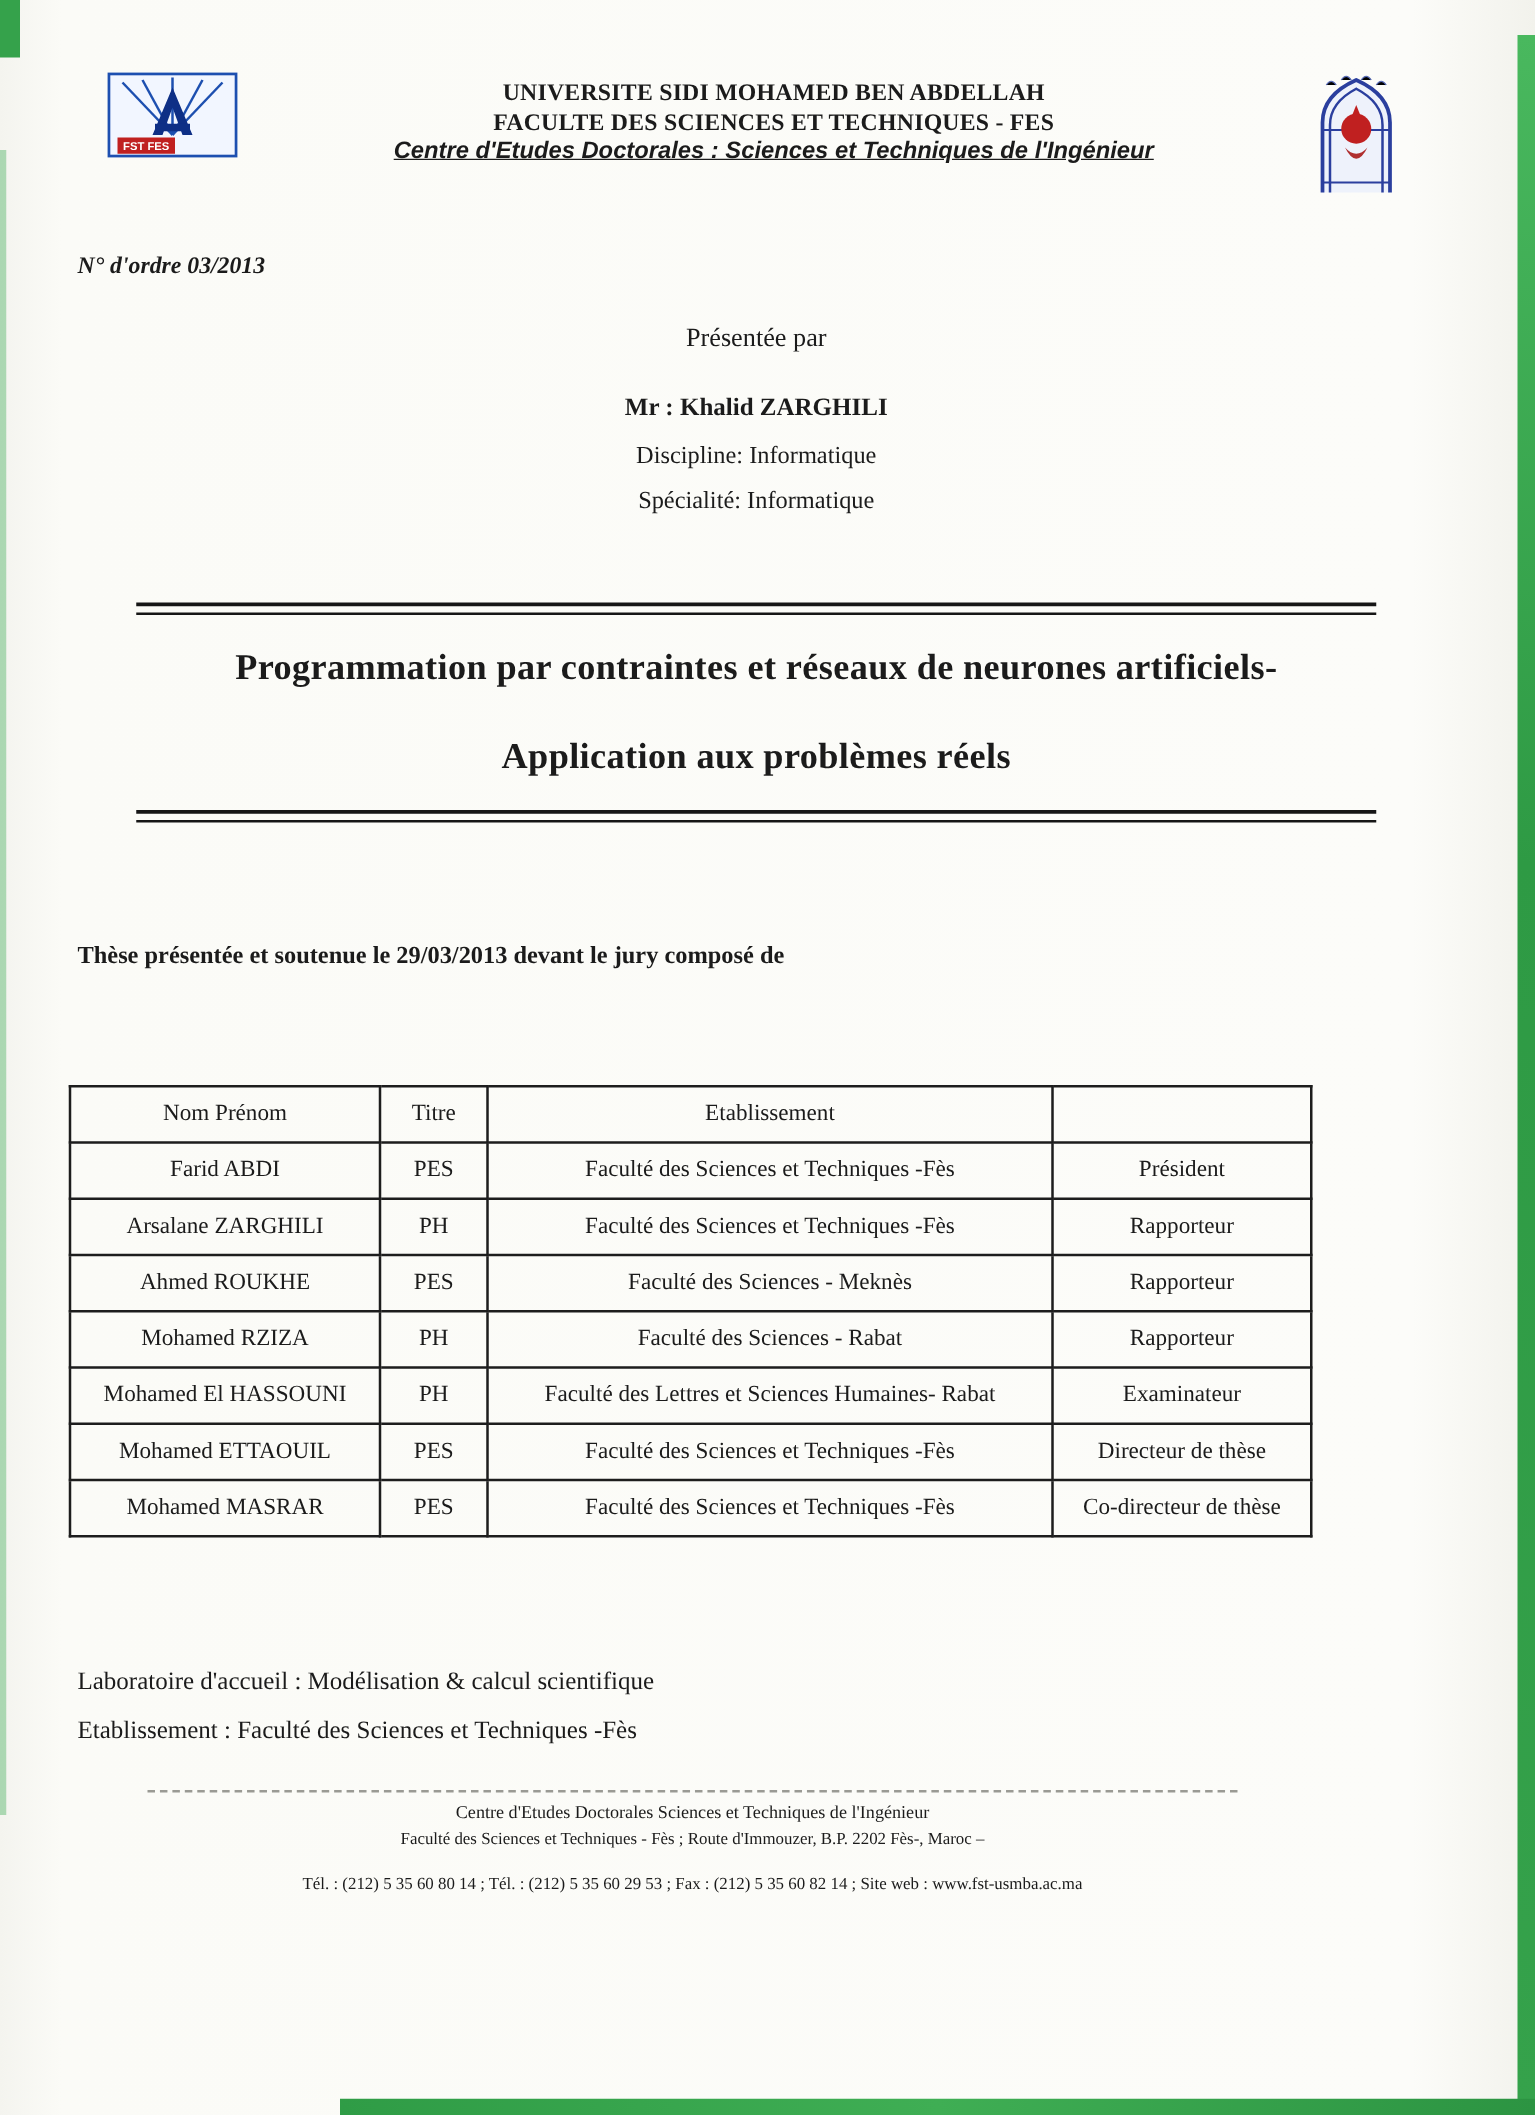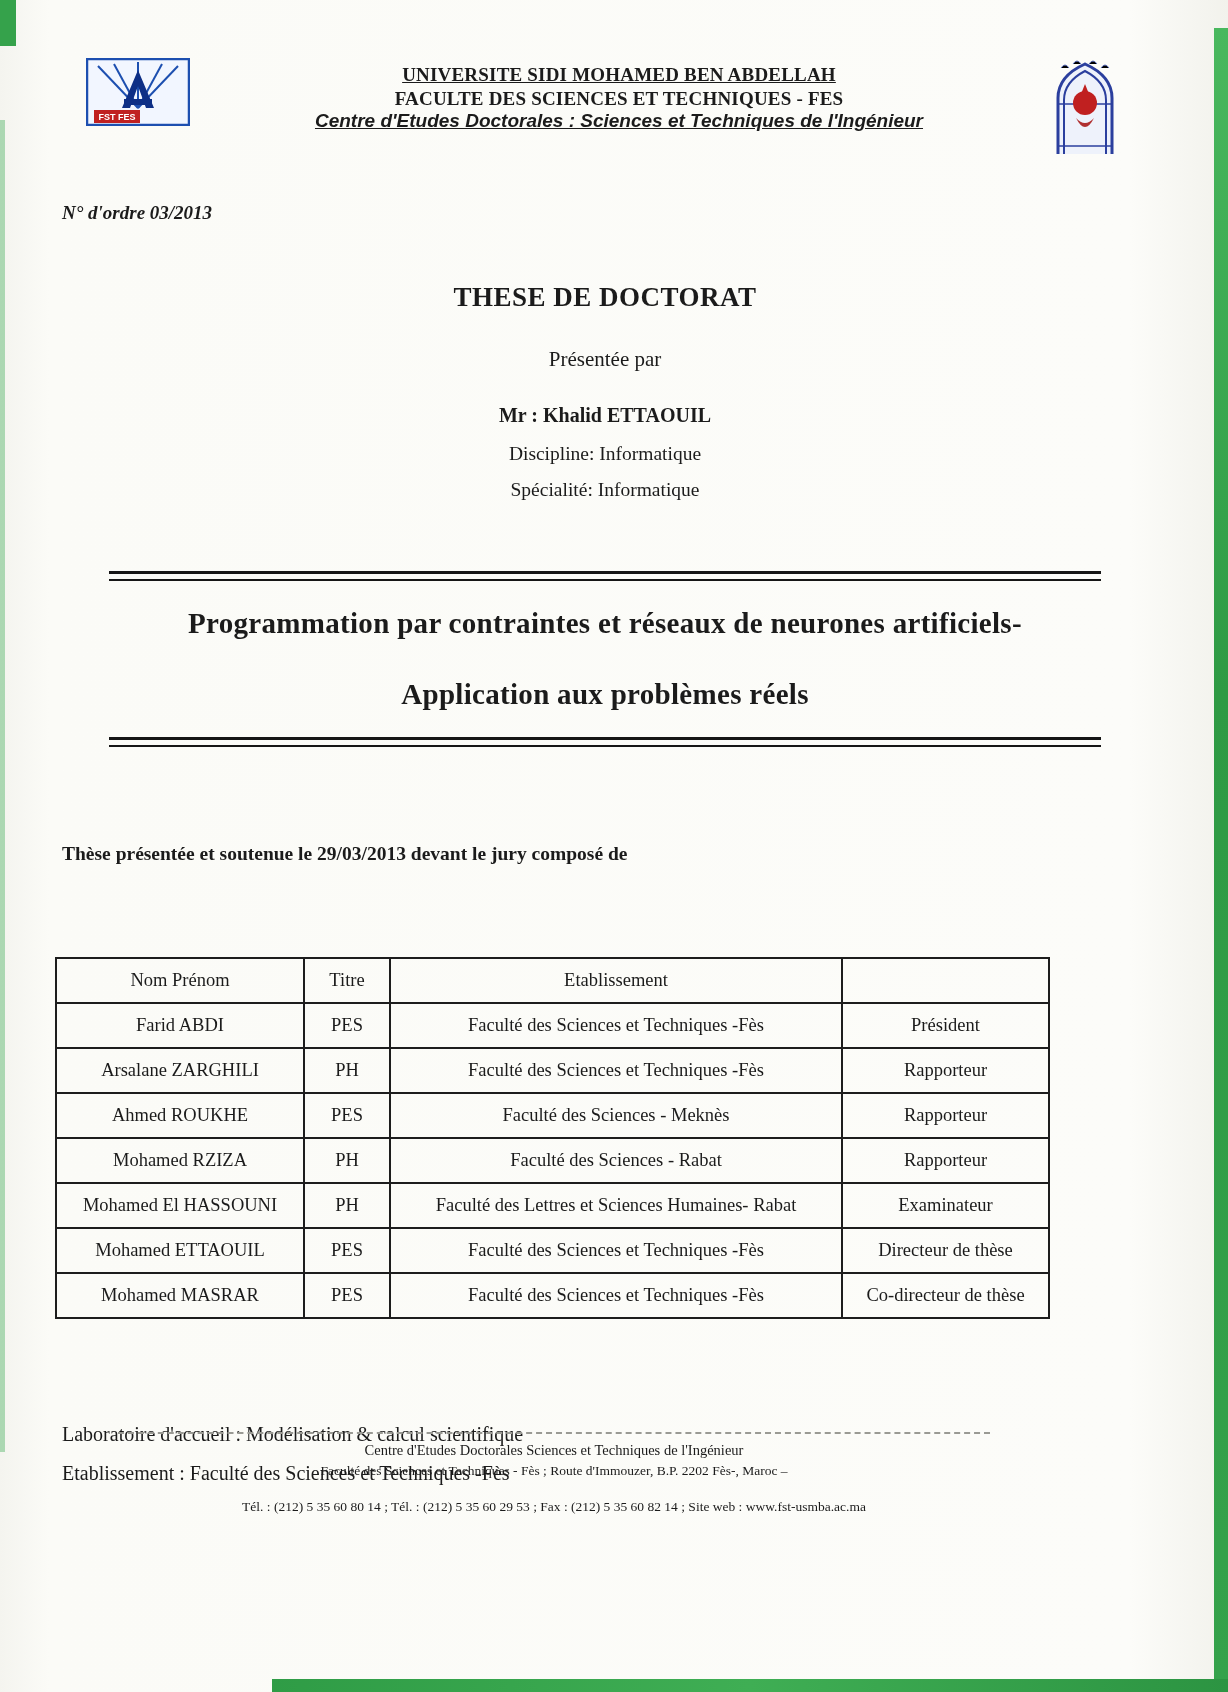--- a/index.html
+++ b/index.html
@@ -21,21 +21,21 @@
   .strip-bottom{bottom:0;left:272px;right:0;height:13px;background:linear-gradient(90deg,#2f9c46,#3fae54 50%,#2c9442);}
   .strip-topleft{left:0;top:0;width:16px;height:46px;}
   .strip-left{left:0;top:120px;bottom:240px;width:5px;background:#6fbf80;opacity:.55;}
 
   .content{position:absolute;left:0;top:0;right:18px;bottom:0;}
 
   
   .header{display:flex;align-items:flex-start;justify-content:space-between;
     padding:58px 88px 0 86px;}
   .header-text{text-align:center;flex:1;padding:6px 10px 0 10px;}
-  .uni-line{font-weight:bold;font-size:19px;letter-spacing:.2px;text-decoration:underline;}
+  .uni-line{font-weight:bold;font-size:19px;letter-spacing:.2px;}
   .fac-line{font-weight:bold;font-size:19px;letter-spacing:.2px;margin-top:2px;}
   .ced-line{font-family:"Liberation Sans","DejaVu Sans",sans-serif;
     font-weight:bold;font-size:19px;text-decoration:underline;font-style:italic;}
 
   .logo-left{width:104px;height:68px;flex:0 0 auto;}
   .logo-right{width:74px;height:100px;flex:0 0 auto;margin-top:0;}
 
   .order-number{font-style:italic;font-weight:bold;font-size:19px;margin:44px 0 0 62px;}
 
   .center-block{text-align:center;}
@@ -125,23 +125,22 @@
             <path d="M41 6 q4 -6 8 0"></path>
               <path d="M53 10 q4 -6 8 0"></path>
           </g>
         </svg>
       </div>
     </div>
 
     <div class="order-number">N° d'ordre 03/2013</div>
 
     <div class="center-block">
-      <div class="doc-type">THESE DE DOCTORAT</div>
       <div class="presented-by">Présentée par</div>
-      <div class="author">Mr : Khalid ETTAOUIL</div>
+      <div class="author">Mr : Khalid ZARGHILI</div>
       <div class="disc">Discipline: Informatique</div>
       <div class="spec">Spécialité: Informatique</div>
     </div>
 
     <div class="double-rule rule-top"></div>
 
     <div class="thesis-title title-l1">Programmation par contraintes et réseaux de neurones artificiels-</div>
     <div class="thesis-title title-l2">Application aux problèmes réels</div>
 
     <div class="double-rule rule-bottom"></div>

